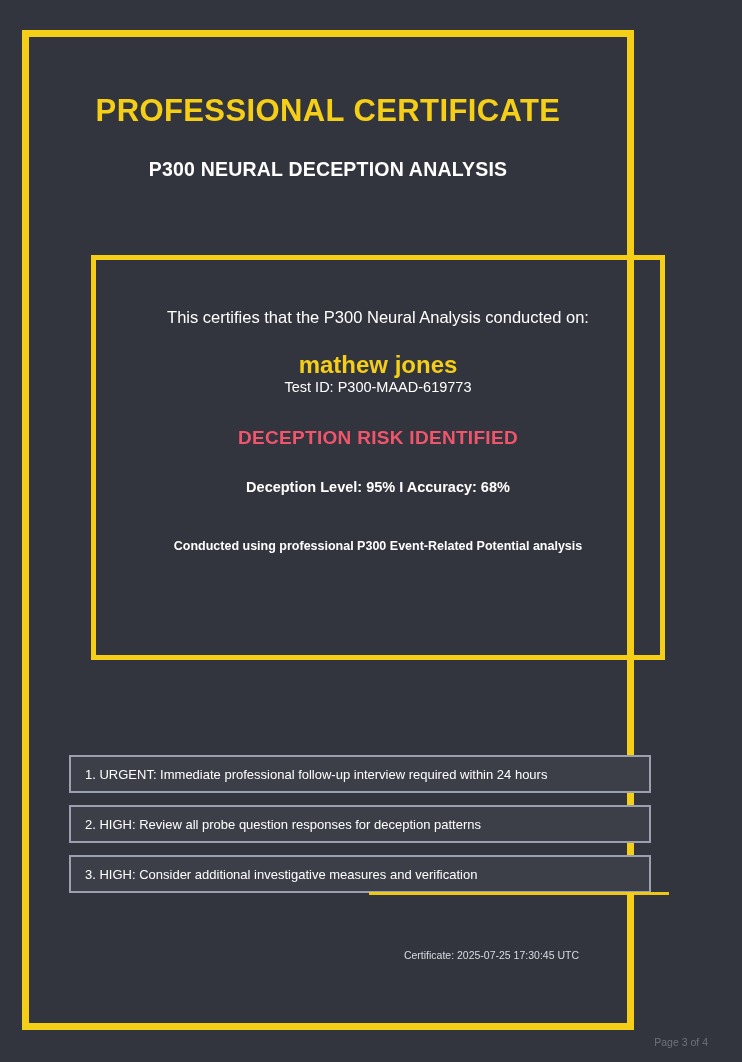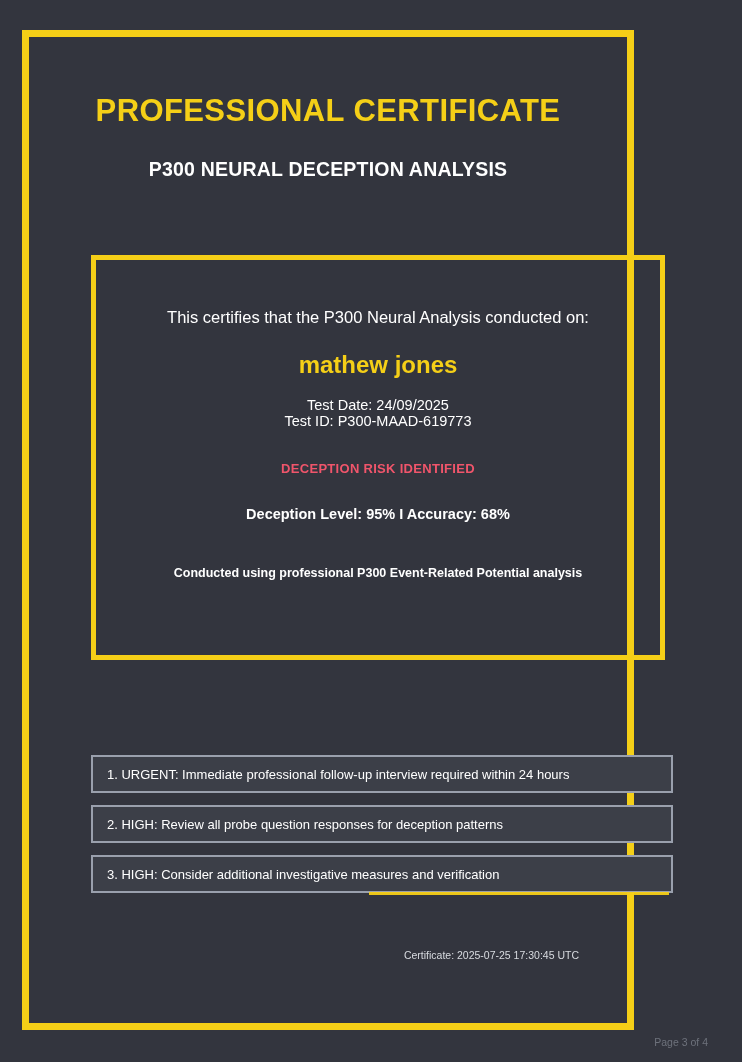--- a/index.html
+++ b/index.html
@@ -90,21 +90,21 @@
     font-size: 14.5px;
     margin-top: 18px;
   }
   .meta-line.second {
     margin-top: 0;
   }
 
   .risk-banner {
     text-align: center;
     color: #f0556b;
-    font-size: 13px;
+    font-size: 19px;
     font-weight: bold;
     margin-top: 32px;
     letter-spacing: 0.3px;
   }
 
   .level-line {
     text-align: center;
     color: #ffffff;
     font-size: 14.5px;
     font-weight: bold;
@@ -126,21 +126,21 @@
     top: 660px;
     text-align: center;
     color: #f5cf17;
     font-size: 20px;
     font-weight: bold;
     letter-spacing: 0.3px;
   }
 
   .recs-list {
     position: absolute;
-    left: 62px;
+    left: 40px;
     top: 718px;
     width: 582px;
   }
 
   .rec-item {
     border: 2px solid #9aa0ad;
     background: #3c3f48;
     color: #ffffff;
     font-size: 13px;
     padding: 12px 14px;
@@ -190,21 +190,20 @@
       <div class="cert-title">PROFESSIONAL CERTIFICATE</div>
 
       <div class="cert-subtitle">P300 NEURAL DECEPTION ANALYSIS</div>
     </div>
 
     <div class="details-box">
       <div class="certifies-line">This certifies that the P300 Neural Analysis conducted on:</div>
 
       <div class="subject-name">mathew jones</div>
 
-      <div class="meta-line">Test Date: 24/09/2025</div>
 
       <div class="meta-line second">Test ID: P300-MAAD-619773</div>
 
       <div class="risk-banner">DECEPTION RISK IDENTIFIED</div>
 
       <div class="level-line">Deception Level: 95% I Accuracy: 68%</div>
 
       <div class="method-line">Conducted using professional P300 Event-Related Potential analysis</div>
     </div>
 

